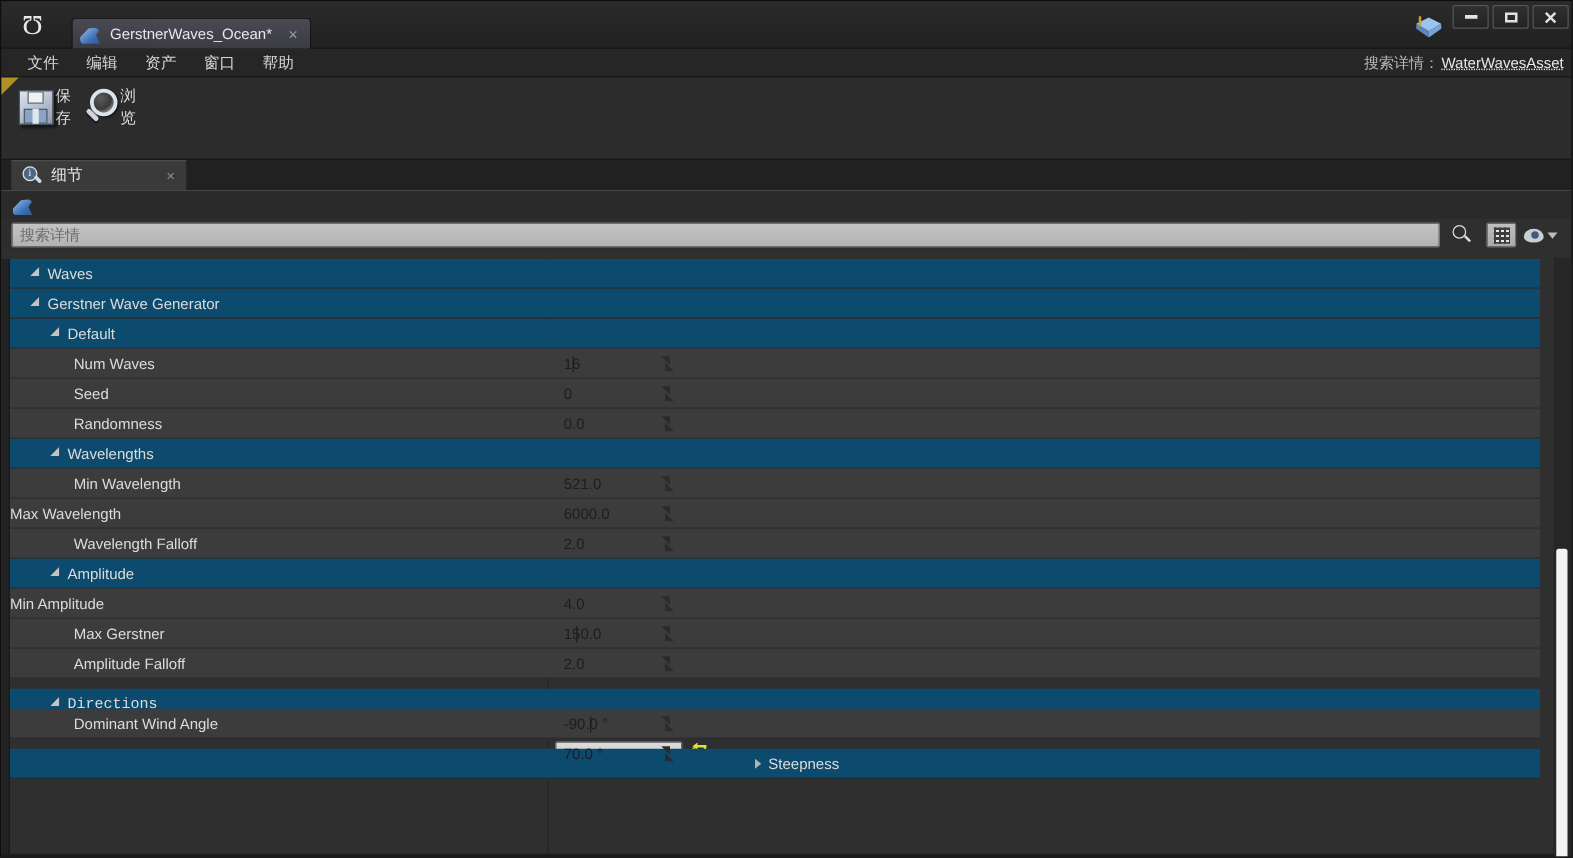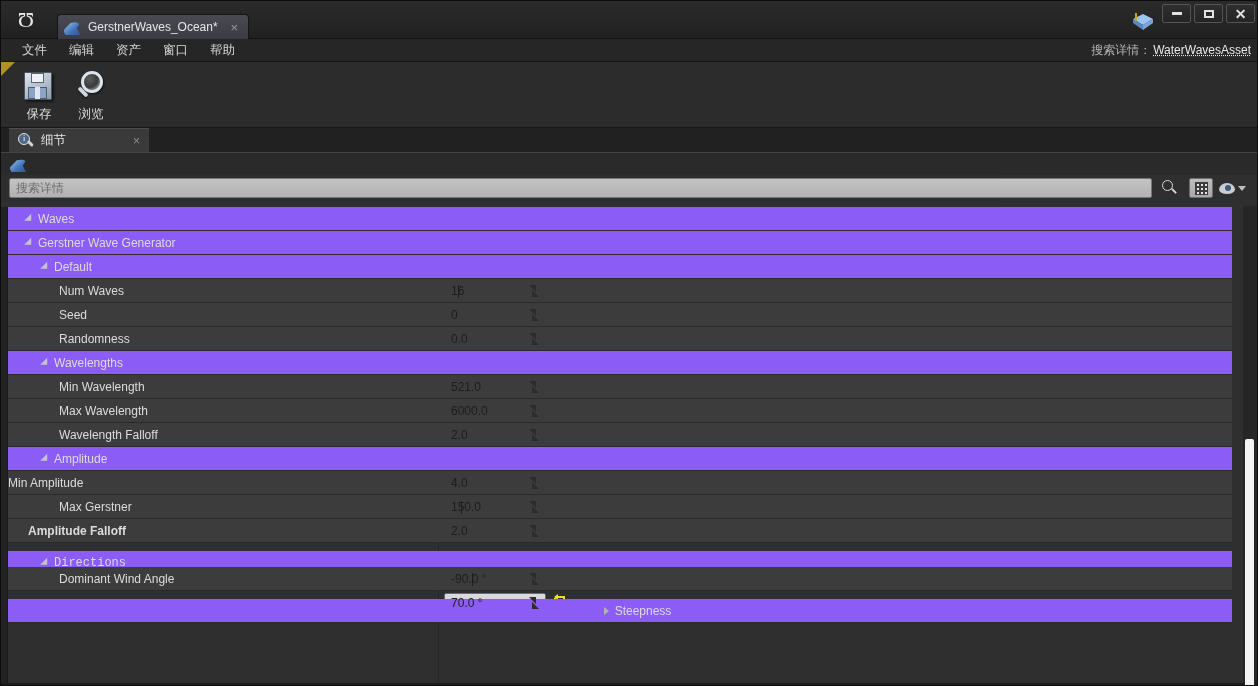--- a/index.html
+++ b/index.html
@@ -94,21 +94,21 @@
   }
   .toolbar::before {
     content: ""; position: absolute; left: 0; top: 0;
     width: 0; height: 0;
     border-left: 14px solid #c9a227; border-bottom: 14px solid transparent;
     opacity: .85;
   }
   .tb-items { position: absolute; left: 12px; top: 3px; display: flex; }
   .tb-btn {
     width: 52px; padding-top: 4px;
-    display: flex; flex-direction: column; align-items: center; gap: 3px;
+    display: flex; flex-direction: row; align-items: center; gap: 3px;
   }
   .tb-label { font-size: 12.5px; color: #dcdcdc; }
   
   .icn-save { width: 34px; height: 34px; position: relative; }
   .icn-save .body {
     position: absolute; left: 2px; top: 3px; width: 28px; height: 28px;
     background: linear-gradient(150deg,#dfe6ee,#8d9bac);
     border: 1px solid #4a5562; border-radius: 1px;
     box-shadow: 2px 2px 2px rgba(0,0,0,.5);
   }
@@ -252,21 +252,21 @@
   .leftstrip {
     position: absolute; left: 0; top: 0; width: 7px; height: 481px;
     background: #232323;
     border-right: 1px solid #1a1a1a;
   }
   .row {
     position: absolute; left: 7px; width: 1224px; height: 24px;
     display: flex; align-items: center;
     border-bottom: 1px solid #2a2a2a;
   }
-  .row.cat   { background: #8b5cf6; }
+  .row.cat   { background: #0c4a6e; }
   .row.prop  { background: #3c3c3c; }
   .row-label {
     font-size: 12px; color: #dcdcdc; white-space: nowrap;
     display: flex; align-items: center; gap: 6px;
   }
   .tri-open {
     width: 0; height: 0;
     border-left: 5px solid #c3c3c3;
     border-top: 5px solid transparent; border-bottom: 5px solid transparent;
     transform: rotate(45deg);
@@ -578,21 +578,21 @@
           <div class="spin">
             <span class="fill" style="width:57%"></span>
             <span class="txt">6000.0</span>
             <span class="arrows">
               <i class="a1"></i>
               <i class="a2"></i>
             </span>
           </div>
         </div>
         <div class="row prop" style="top: 192px;">
-          <div class="row-label" style="padding-left: 51px;">
+          <div class="row-label" style="">
             <span>Max Wavelength</span>
           </div>
         </div>
         <div class="valcell" style="top: 218px;">
           <div class="spin">
             <span class="txt">2.0</span>
             <span class="arrows">
               <i class="a1"></i>
               <i class="a2"></i>
             </span>
@@ -648,21 +648,21 @@
         <div class="valcell" style="top: 314px;">
           <div class="spin">
             <span class="txt">2.0</span>
             <span class="arrows">
               <i class="a1"></i>
               <i class="a2"></i>
             </span>
           </div>
         </div>
         <div class="row prop" style="top: 312px;">
-          <div class="row-label" style="padding-left: 20px; font-weight: bold;">
+          <div class="row-label" style="padding-left: 51px;">
             <span>Amplitude Falloff</span>
           </div>
         </div>
         <div class="row cat" style="top: 344px; font-family: Liberation Mono, monospace;">
           <div class="row-label" style="padding-left: 35px;">
             <span class="tri-open"></span>
             <span>Directions</span>
           </div>
         </div>
         <div class="valcell" style="top: 362px;">

